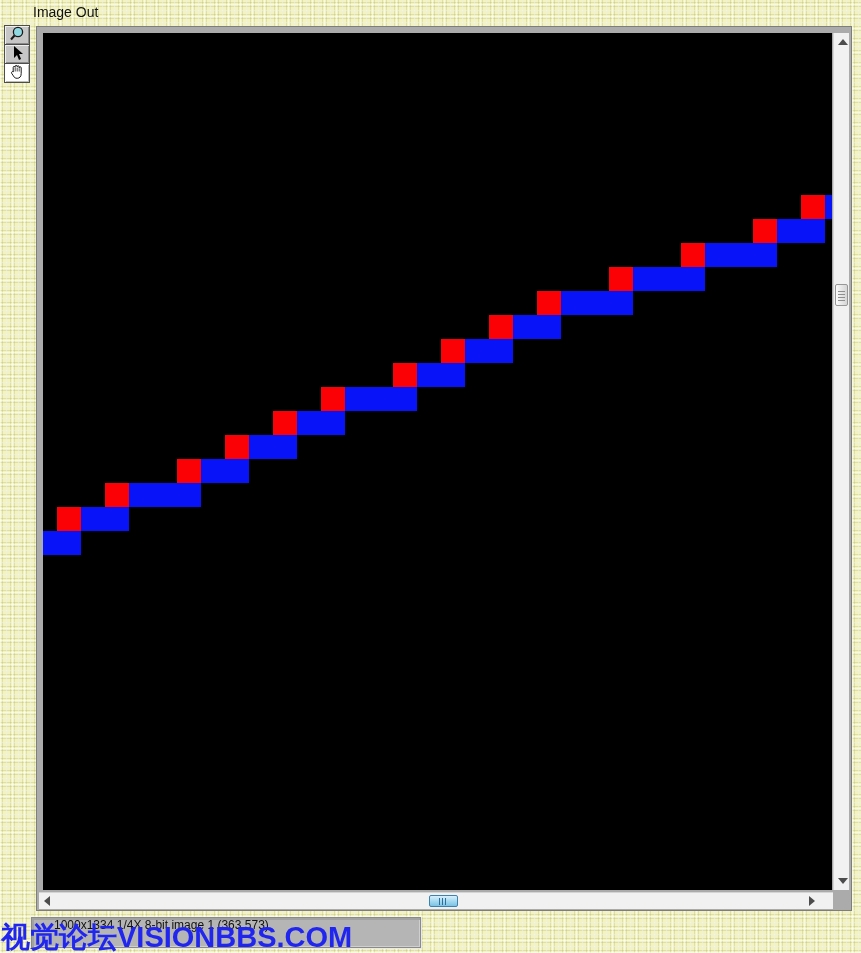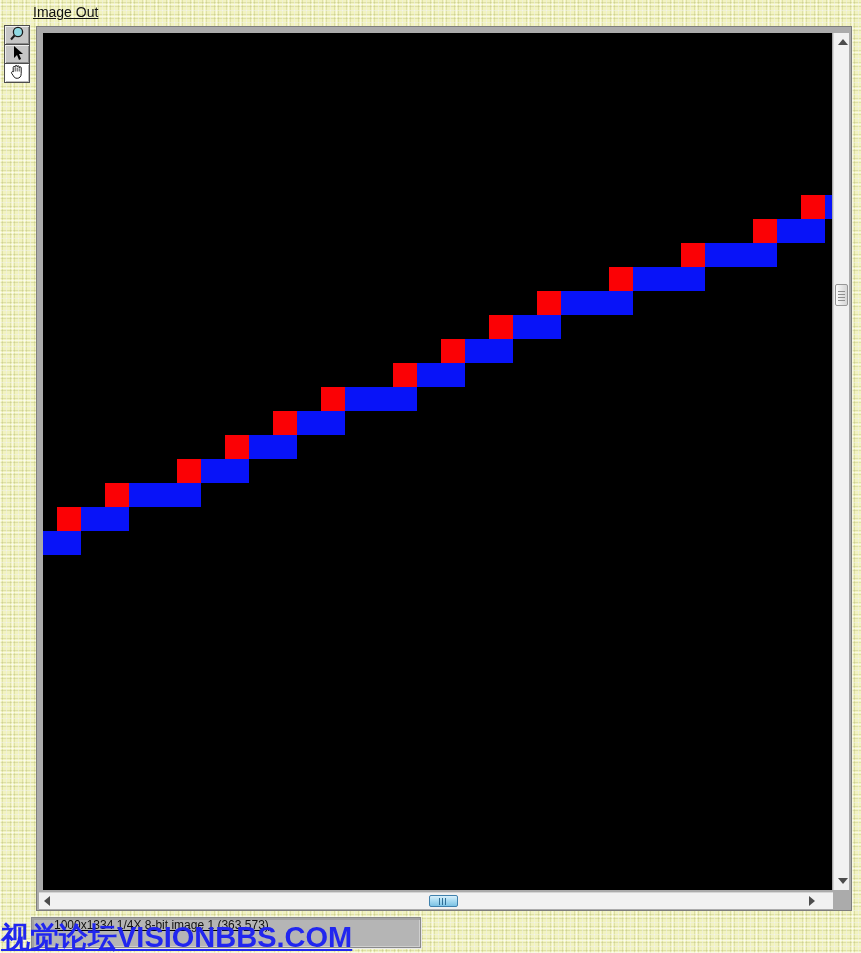--- a/index.html
+++ b/index.html
@@ -6,21 +6,21 @@
   body{
     width:861px;height:953px;position:relative;overflow:hidden;
     font-family:"Liberation Sans","DejaVu Sans",sans-serif;
     background-color:#f2f3c0;
     background-image:
       repeating-linear-gradient(0deg, rgba(255,255,252,.55) 0 1px, transparent 1px 6px),
       repeating-linear-gradient(90deg, rgba(255,255,252,.55) 0 1px, transparent 1px 6px),
       repeating-linear-gradient(0deg, rgba(170,175,100,.28) 2px 3px, transparent 3px 6px),
       repeating-linear-gradient(90deg, rgba(170,175,100,.28) 2px 3px, transparent 3px 6px);
   }
-  .abs{position:absolute;text-decoration:underline;}
+  .abs{position:absolute;}
   
   #title{left:33px;top:4px;font-size:14px;color:#111;white-space:nowrap;}
   
   #toolbar{left:4px;top:25px;width:26px;}
   .toolbtn{
     width:26px;height:20px;box-sizing:border-box;margin-top:-1px;
     background:#c6c6c6;border:1px solid #4d4d4d;
     box-shadow:inset 1px 1px 0 #efefef, inset -1px -1px 0 #8a8a8a;
     display:flex;align-items:center;justify-content:center;padding:0;cursor:pointer;
   }

